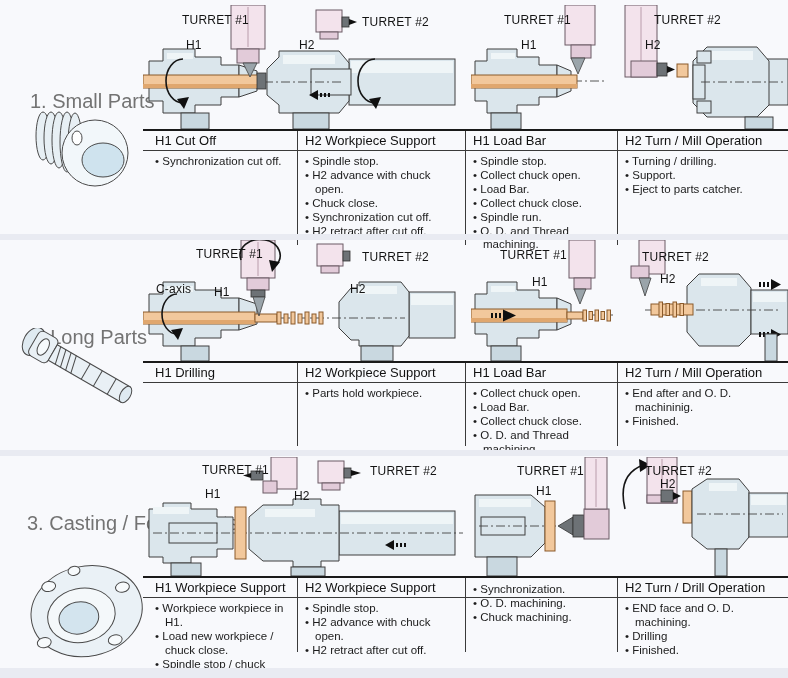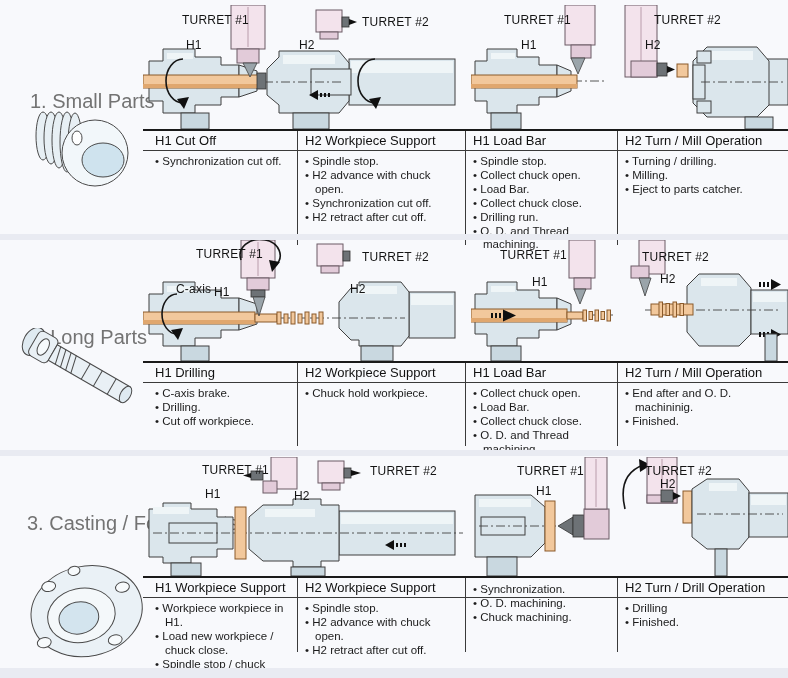--- a/index.html
+++ b/index.html
@@ -139,40 +139,41 @@
       <div class="hd">H1 Cut Off</div>
       <ul>
           <li>Synchronization cut off.</li>
         </ul>
     </div>
     <div class="col" style="left:154px;width:168px">
       <div class="hd">H2 Workpiece Support</div>
       <ul>
           <li>Spindle stop.</li>
           <li>H2 advance with chuck open.</li>
+          <li>Chuck close.</li>
           <li>Synchronization cut off.</li>
           <li>H2 retract after cut off.</li>
         </ul>
     </div>
     <div class="col" style="left:322px;width:152px">
       <div class="hd">H1 Load Bar</div>
       <ul>
           <li>Spindle stop.</li>
           <li>Collect chuck open.</li>
           <li>Load Bar.</li>
           <li>Collect chuck close.</li>
-          <li>Drilling run.</li>
+          <li>Spindle run.</li>
           <li>O. D. and Thread machining.</li>
         </ul>
     </div>
     <div class="col" style="left:474px;width:171px">
       <div class="hd">H2 Turn / Mill Operation</div>
       <ul>
           <li>Turning / drilling.</li>
-          <li>Milling.</li>
+          <li>Support.</li>
           <li>Eject to parts catcher.</li>
         </ul>
     </div>
   </div>
 
   <div class="band" style="top:234px;height:6px"></div>
 
   <div class="sec-label" style="left:28px;top:326px">2. Long Parts</div>
 
   <svg class="part" style="left:20px;top:328px" width="140" height="100" viewBox="0 0 140 100">
@@ -281,45 +282,40 @@
   </svg>
 
   <svg class="pane" style="left:315px;top:242px" width="46" height="34" viewBox="0 0 46 34">
     <rect class="s-pk" x="2" y="2" width="26" height="22"></rect>
     <rect class="s-pd" x="6" y="24" width="18" height="7"></rect>
     <rect class="s-td" x="28" y="9" width="7" height="10"></rect>
   </svg>
 
   <div class="dlab" style="left:196px;top:247px">TURRET #1</div>
   <div class="dlab" style="left:362px;top:250px">TURRET #2</div>
-  <div class="dlab" style="left:176px;top:282px">C-axis</div>
+  <div class="dlab" style="left:156px;top:282px">C-axis</div>
   <div class="dlab" style="left:214px;top:285px">H1</div>
   <div class="dlab" style="left:350px;top:282px">H2</div>
   <div class="dlab" style="left:500px;top:248px">TURRET #1</div>
   <div class="dlab" style="left:532px;top:275px">H1</div>
   <div class="dlab" style="left:642px;top:250px">TURRET #2</div>
   <div class="dlab" style="left:660px;top:272px">H2</div>
 
   <div class="tbl" style="top:361px;height:85px">
     <div class="hline"></div>
     <div class="vline" style="left:154px"></div>
       <div class="vline" style="left:322px"></div>
       <div class="vline" style="left:474px"></div>
     <div class="col first" style="left:0;width:154px">
       <div class="hd">H1 Drilling</div>
-      <ul>
-          <li>C-axis brake.</li>
-          <li>Drilling.</li>
-          <li>Cut off workpiece.</li>
-        </ul>
     </div>
     <div class="col" style="left:154px;width:168px">
       <div class="hd">H2 Workpiece Support</div>
       <ul>
-          <li>Chuck hold workpiece.</li>
+          <li>Parts hold workpiece.</li>
         </ul>
     </div>
     <div class="col" style="left:322px;width:152px">
       <div class="hd">H1 Load Bar</div>
       <ul>
           <li>Collect chuck open.</li>
           <li>Load Bar.</li>
           <li>Collect chuck close.</li>
           <li>O. D. and Thread machining.</li>
         </ul>
@@ -443,20 +439,21 @@
     <div class="col" style="left:322px;width:152px">
       <ul>
           <li>Synchronization.</li>
           <li>O. D. machining.</li>
           <li>Chuck machining.</li>
         </ul>
     </div>
     <div class="col" style="left:474px;width:171px">
       <div class="hd">H2 Turn / Drill Operation</div>
       <ul>
+          <li>END face and O. D. machining.</li>
           <li>Drilling</li>
           <li>Finished.</li>
         </ul>
     </div>
   </div>
 
   <div class="band" style="top:668px;height:10px"></div>
 </div>
 
 </body></html>

